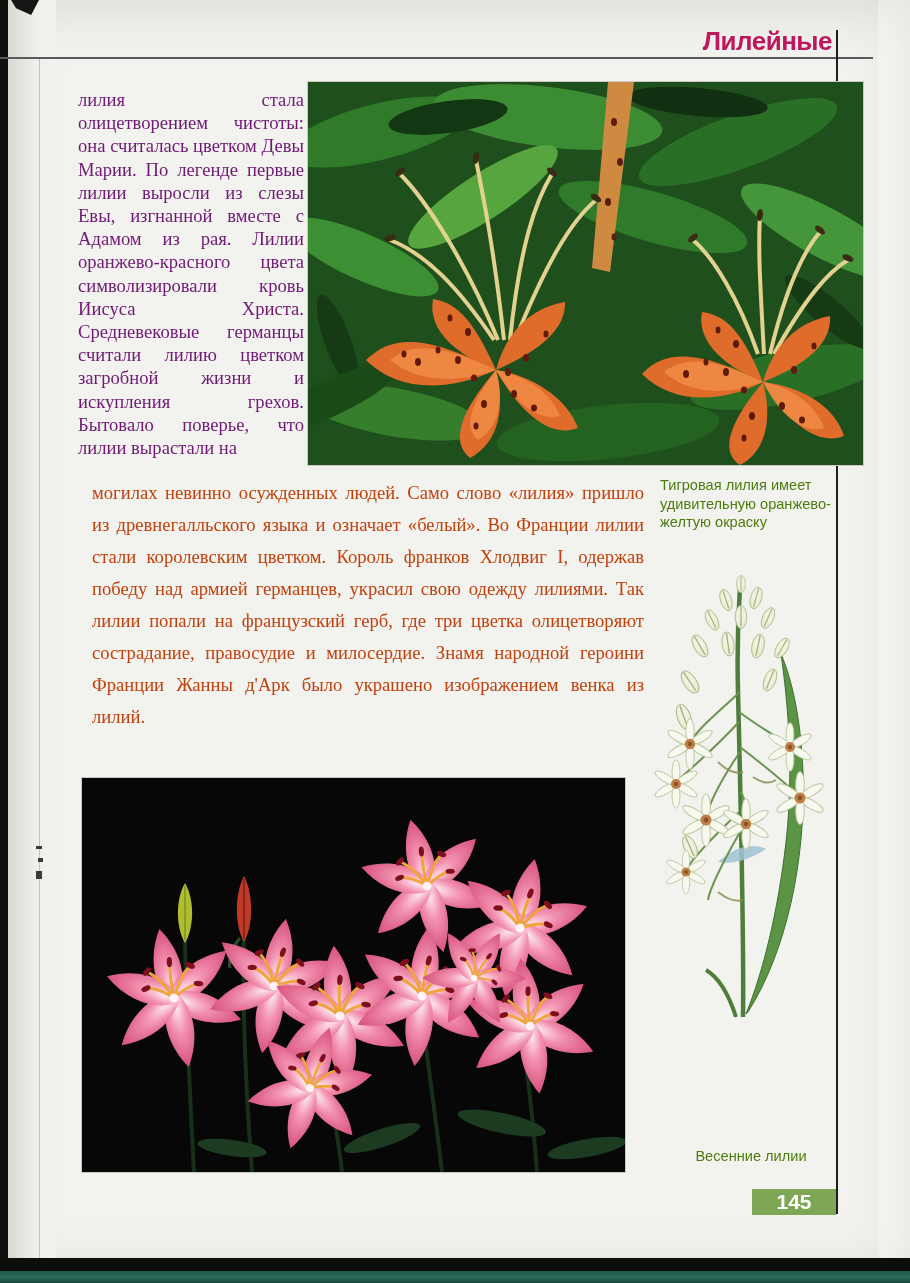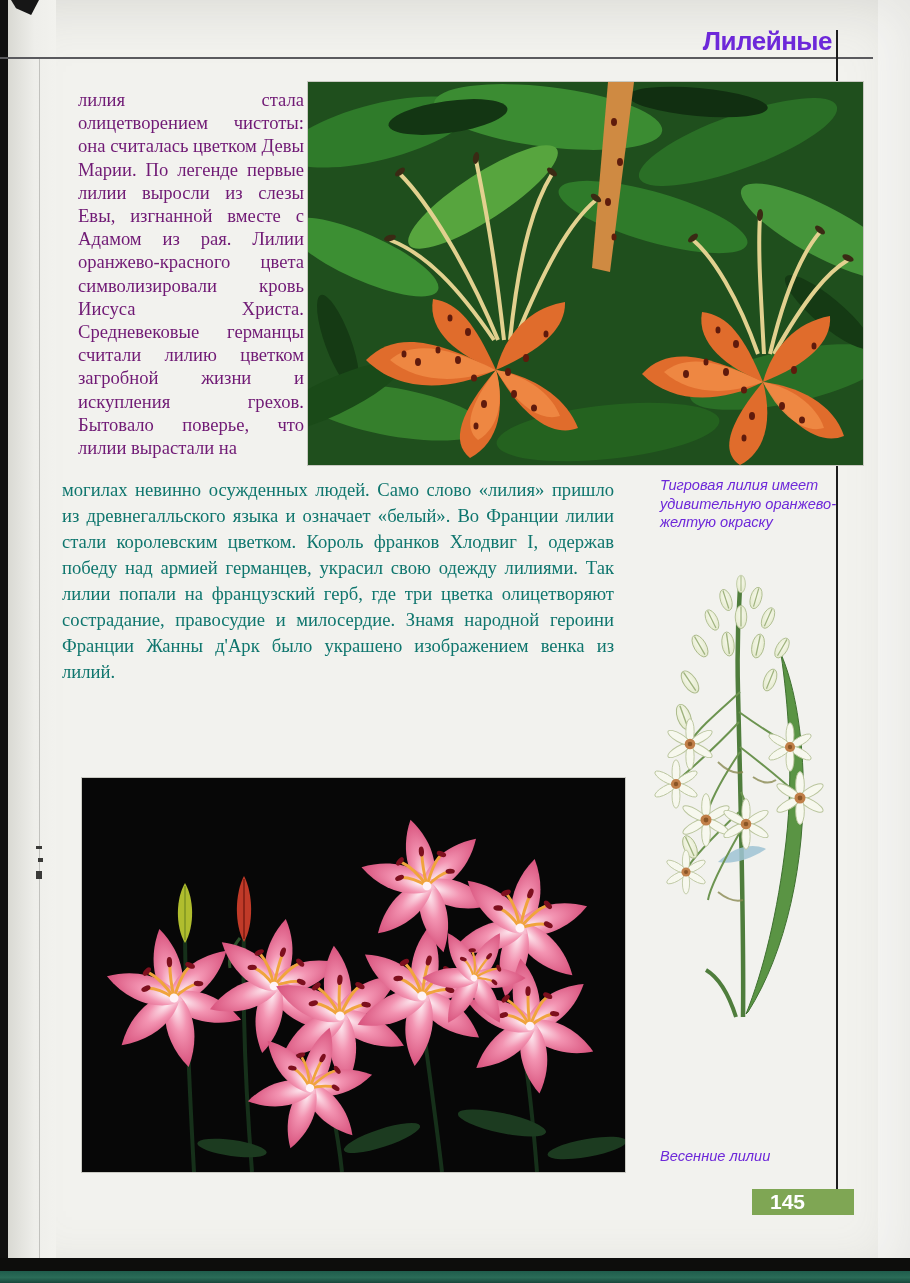--- a/index.html
+++ b/index.html
@@ -22,46 +22,46 @@
     background:linear-gradient(to bottom,#1f5c4c,#2a6b57 55%,#17473b);}
   .right-edge-light{position:absolute;right:0;top:0;width:32px;height:1258px;background:rgba(255,255,255,0.35);}
 
   
   .header-rule{position:absolute;left:0;top:57px;width:873px;height:2px;background:#5a5a5e;}
   .vertical-rule{position:absolute;left:836px;top:30px;width:2px;height:1184px;background:#1d1d1d;z-index:1;}
 
   
   .page-header{position:absolute;left:520px;top:26px;width:312px;text-align:right;
     font-family:"Liberation Sans", sans-serif;font-weight:bold;font-size:26px;
-    letter-spacing:-0.5px;color:#6d28d9;z-index:2;}
+    letter-spacing:-0.5px;color:#be185d;z-index:2;}
 
   
   .col-text{position:absolute;left:78px;top:88px;width:226px;
     font-size:18.6px;line-height:23.2px;text-align:justify;color:#701a75;z-index:2;}
-  .full-text{position:absolute;left:62px;top:477px;width:552px;
-    font-size:18.6px;line-height:26px;text-align:justify;color:#0f766e;z-index:2;}
+  .full-text{position:absolute;left:92px;top:477px;width:552px;
+    font-size:18.6px;line-height:32px;text-align:justify;color:#c2410c;z-index:2;}
   .full-text p{margin:0;}
 
   
-  .caption{position:absolute;font-family:"Liberation Sans", sans-serif;font-style:italic;
-    font-size:14.6px;line-height:18.6px;color:#6d28d9;z-index:2;}
+  .caption{position:absolute;font-family:"Liberation Sans", sans-serif;
+    font-size:14.6px;line-height:18.6px;color:#4d7c0f;z-index:2;}
   .cap-tiger{left:660px;top:476px;width:180px;}
   .cap-ornith{left:660px;top:1028px;width:182px;}
-  .cap-spring{left:660px;top:1147px;width:182px;}
+  .cap-spring{left:660px;top:1147px;width:182px;text-align:center;}
 
   
   .photo{position:absolute;z-index:3;display:block;}
   .tiger-photo{left:308px;top:82px;width:555px;height:383px;outline:1px solid #c9c9c2;}
   .pink-photo{left:82px;top:778px;width:543px;height:394px;outline:1px solid #c9c9c2;}
   .ornith-illust{position:absolute;left:648px;top:562px;width:190px;height:460px;z-index:0;}
 
   
   .page-num-box{position:absolute;left:752px;top:1189px;width:84px;height:26px;background:#7fa654;
     color:#ffffff;font-family:"Liberation Sans", sans-serif;font-weight:bold;font-size:21px;
-    display:flex;align-items:center;z-index:2;padding-left:18px;}
+    display:flex;align-items:center;justify-content:center;z-index:2;}
 </style>
 </head>
 <body>
 
 <div id="page">
 
   <div class="spine-crease"></div>
   <div class="crease-line"></div>
   <div class="left-black-strip"></div>
   <div class="corner-wedge"></div>

